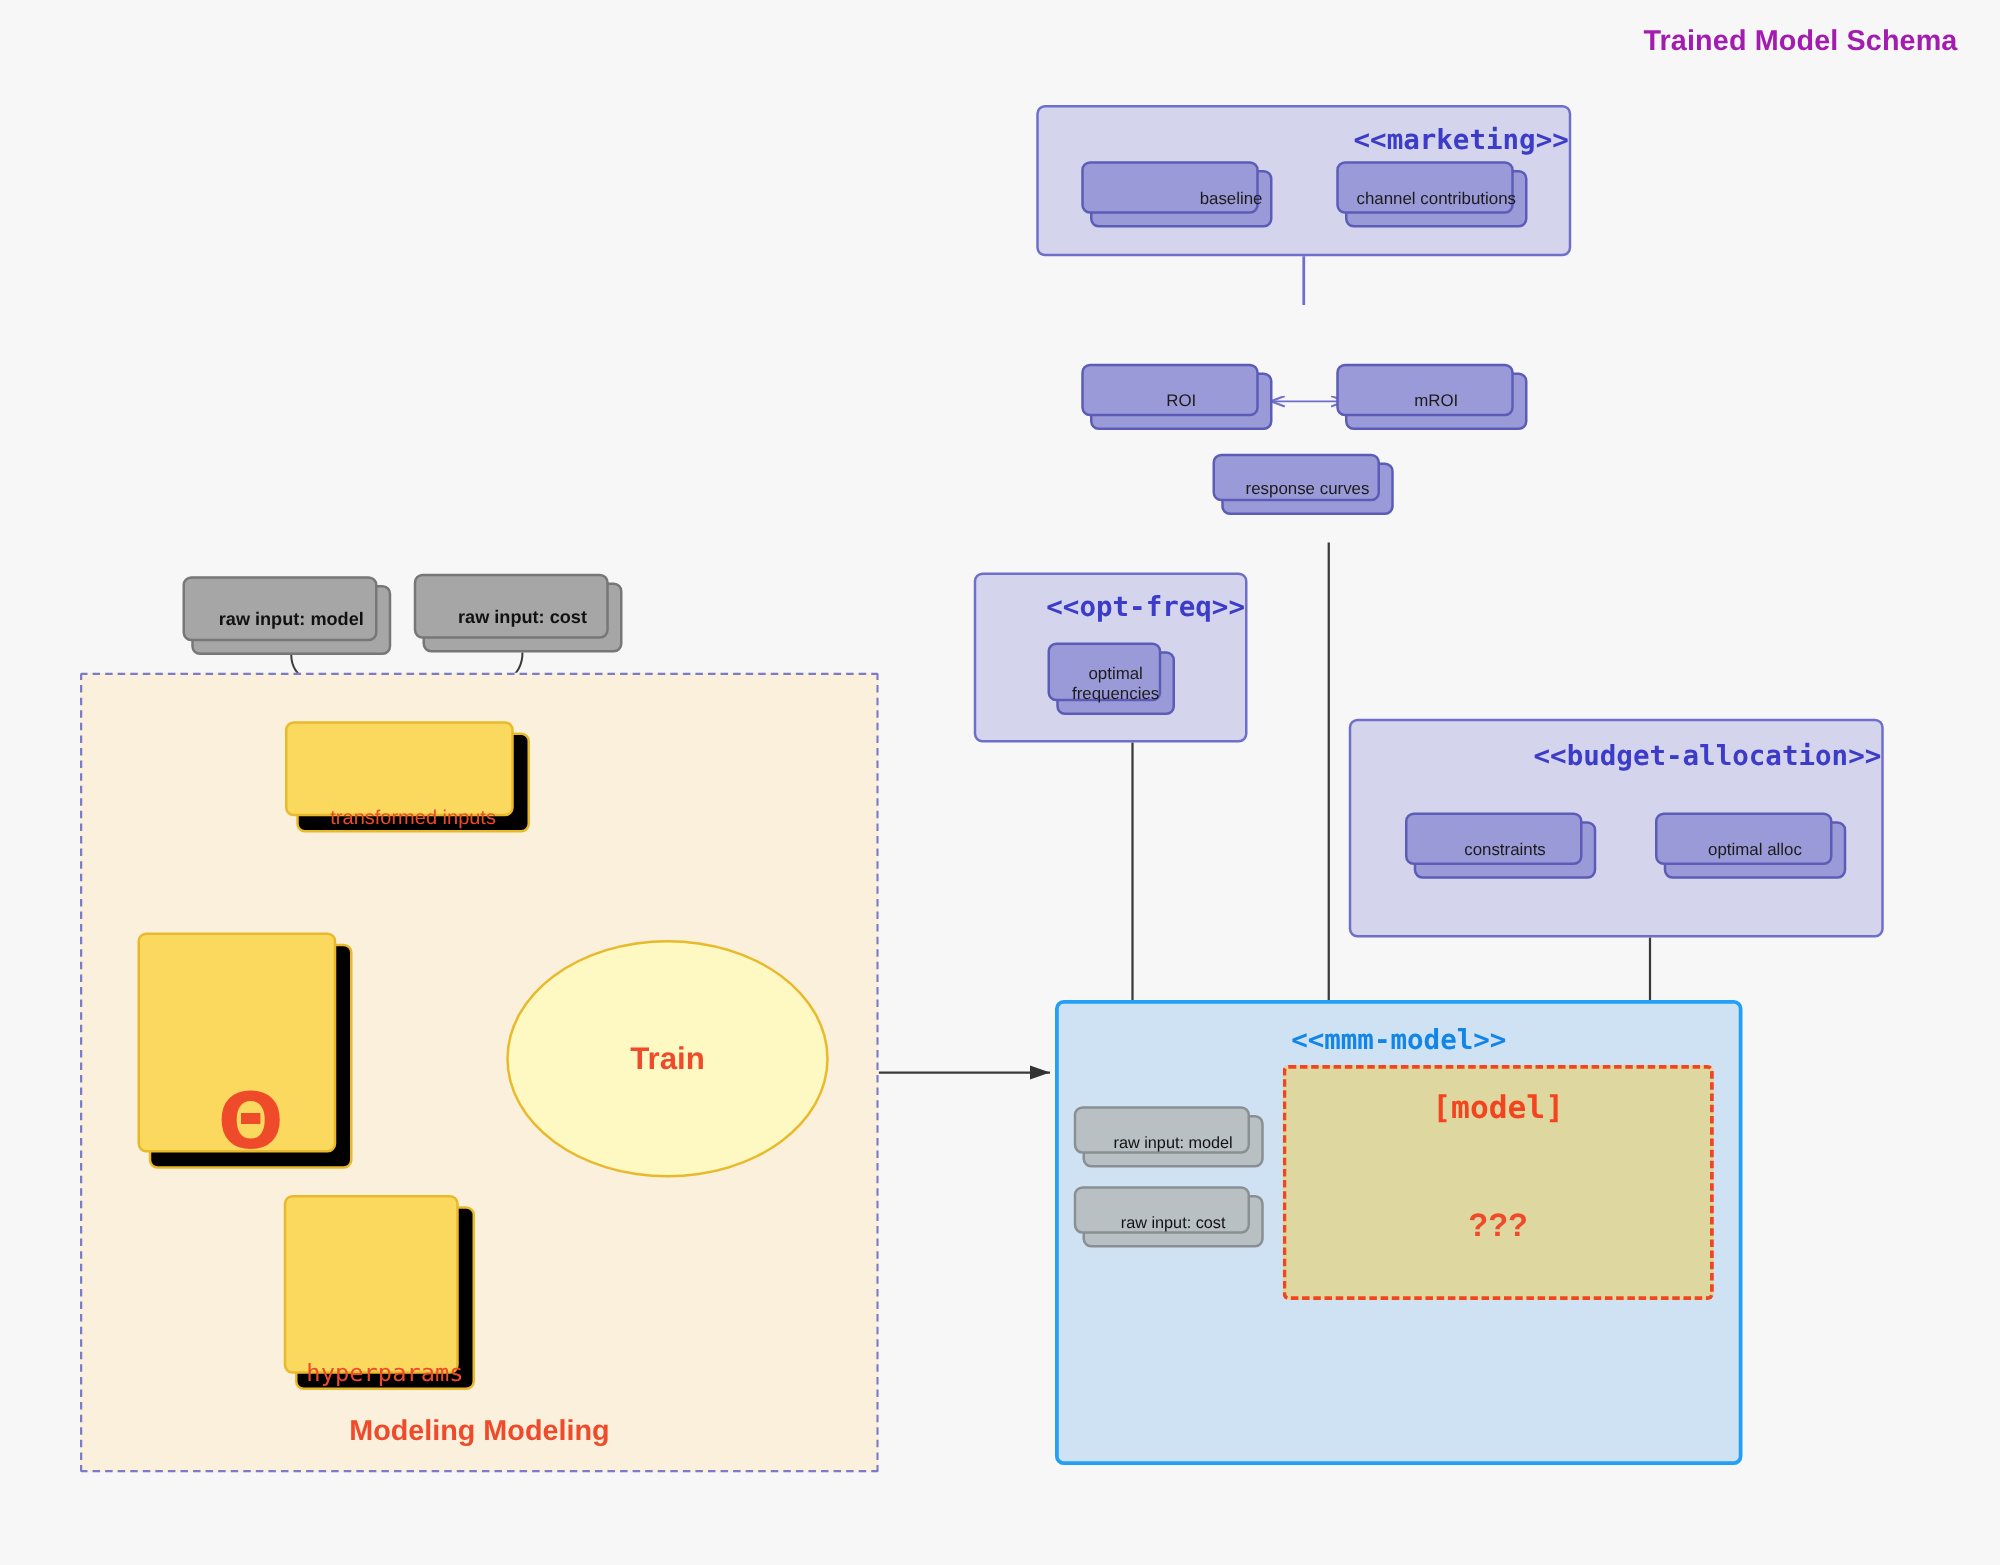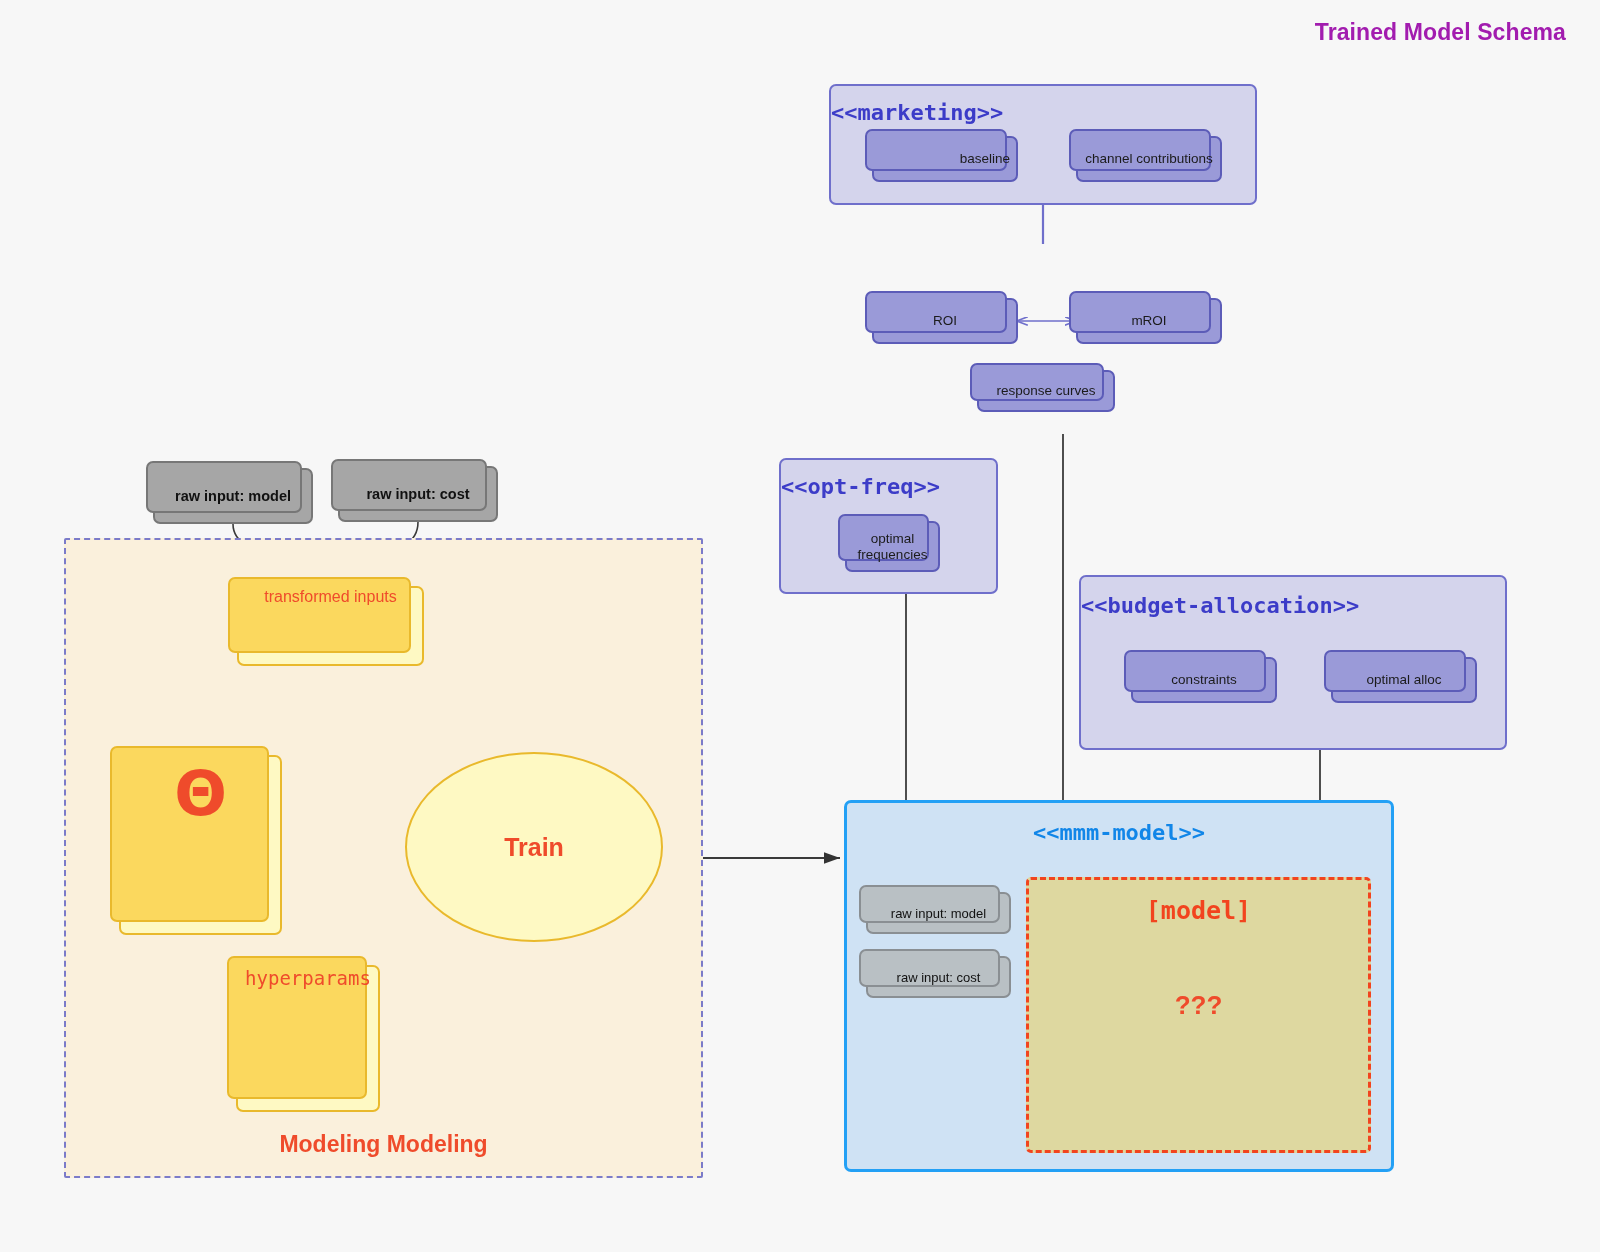--- a/index.html
+++ b/index.html
@@ -45,21 +45,21 @@
     position: absolute;
     background: #d4d4ec;
     border: 2px solid #6f6fcb;
     border-radius: 7px;
     box-sizing: border-box;
   }
   .pkg-title {
     position: absolute;
     left: 0;
     width: 100%;
-    text-align: left;
+    text-align: right;
     font-family: "DejaVu Sans Mono", "Liberation Mono", monospace;
     font-weight: bold;
     color: #3c3cc8;
     white-space: nowrap;
   }
   
   .node {
     position: absolute;
     box-sizing: border-box;
     background: #9a9ad8;
@@ -128,25 +128,25 @@
     width: 100%;
     text-align: center;
     font-size: 23px;
     font-weight: bold;
     color: #ef4b2b;
   }
   
   .ynode {
     position: absolute;
     box-sizing: border-box;
-    background: #fef9c3;
+    background: #000000;
     border: 2px solid #e9b92c;
     border-radius: 7px;
     display: flex;
-    align-items: flex-start;
+    align-items: flex-end;
     justify-content: center;
     text-align: center;
     color: #ef4b2b;
     z-index: 3;
   }
   .ynode .stack {
     position: absolute;
     left: -11px; top: -11px;
     width: 100%; height: 100%;
     background: #fbd85e;
@@ -324,21 +324,21 @@
     <div class="mmm-title" style="top:17px;">&lt;&lt;mmm-model&gt;&gt;</div>
   </div>
   <div class="gnode small" style="left:866px; top:892px; width:145px; height:42px;">
     <span class="stack"></span>
     <span class="lbl">raw input: model</span>
   </div>
   <div class="gnode small" style="left:866px; top:956px; width:145px; height:42px;">
     <span class="stack"></span>
     <span class="lbl">raw input: cost</span>
   </div>
-  <div class="model-box" style="left:1026px; top:877px; width:345px; height:276px;">
+  <div class="model-box" style="left:1026px; top:852px; width:345px; height:188px;">
     <div class="bracket" style="top:16px;">[model]</div>
     <div class="unknown" style="top:110px;">???</div>
   </div>
 
   <div class="framework" style="left:64px; top:538px; width:639px; height:640px;">
     <div class="framework-label" style="bottom:18px;">Modeling Modeling</div>
   </div>
 
   <div class="gnode" style="left:153px; top:468px; width:160px; height:56px; font-size:14.5px; font-weight:bold;">
     <span class="stack"></span>

